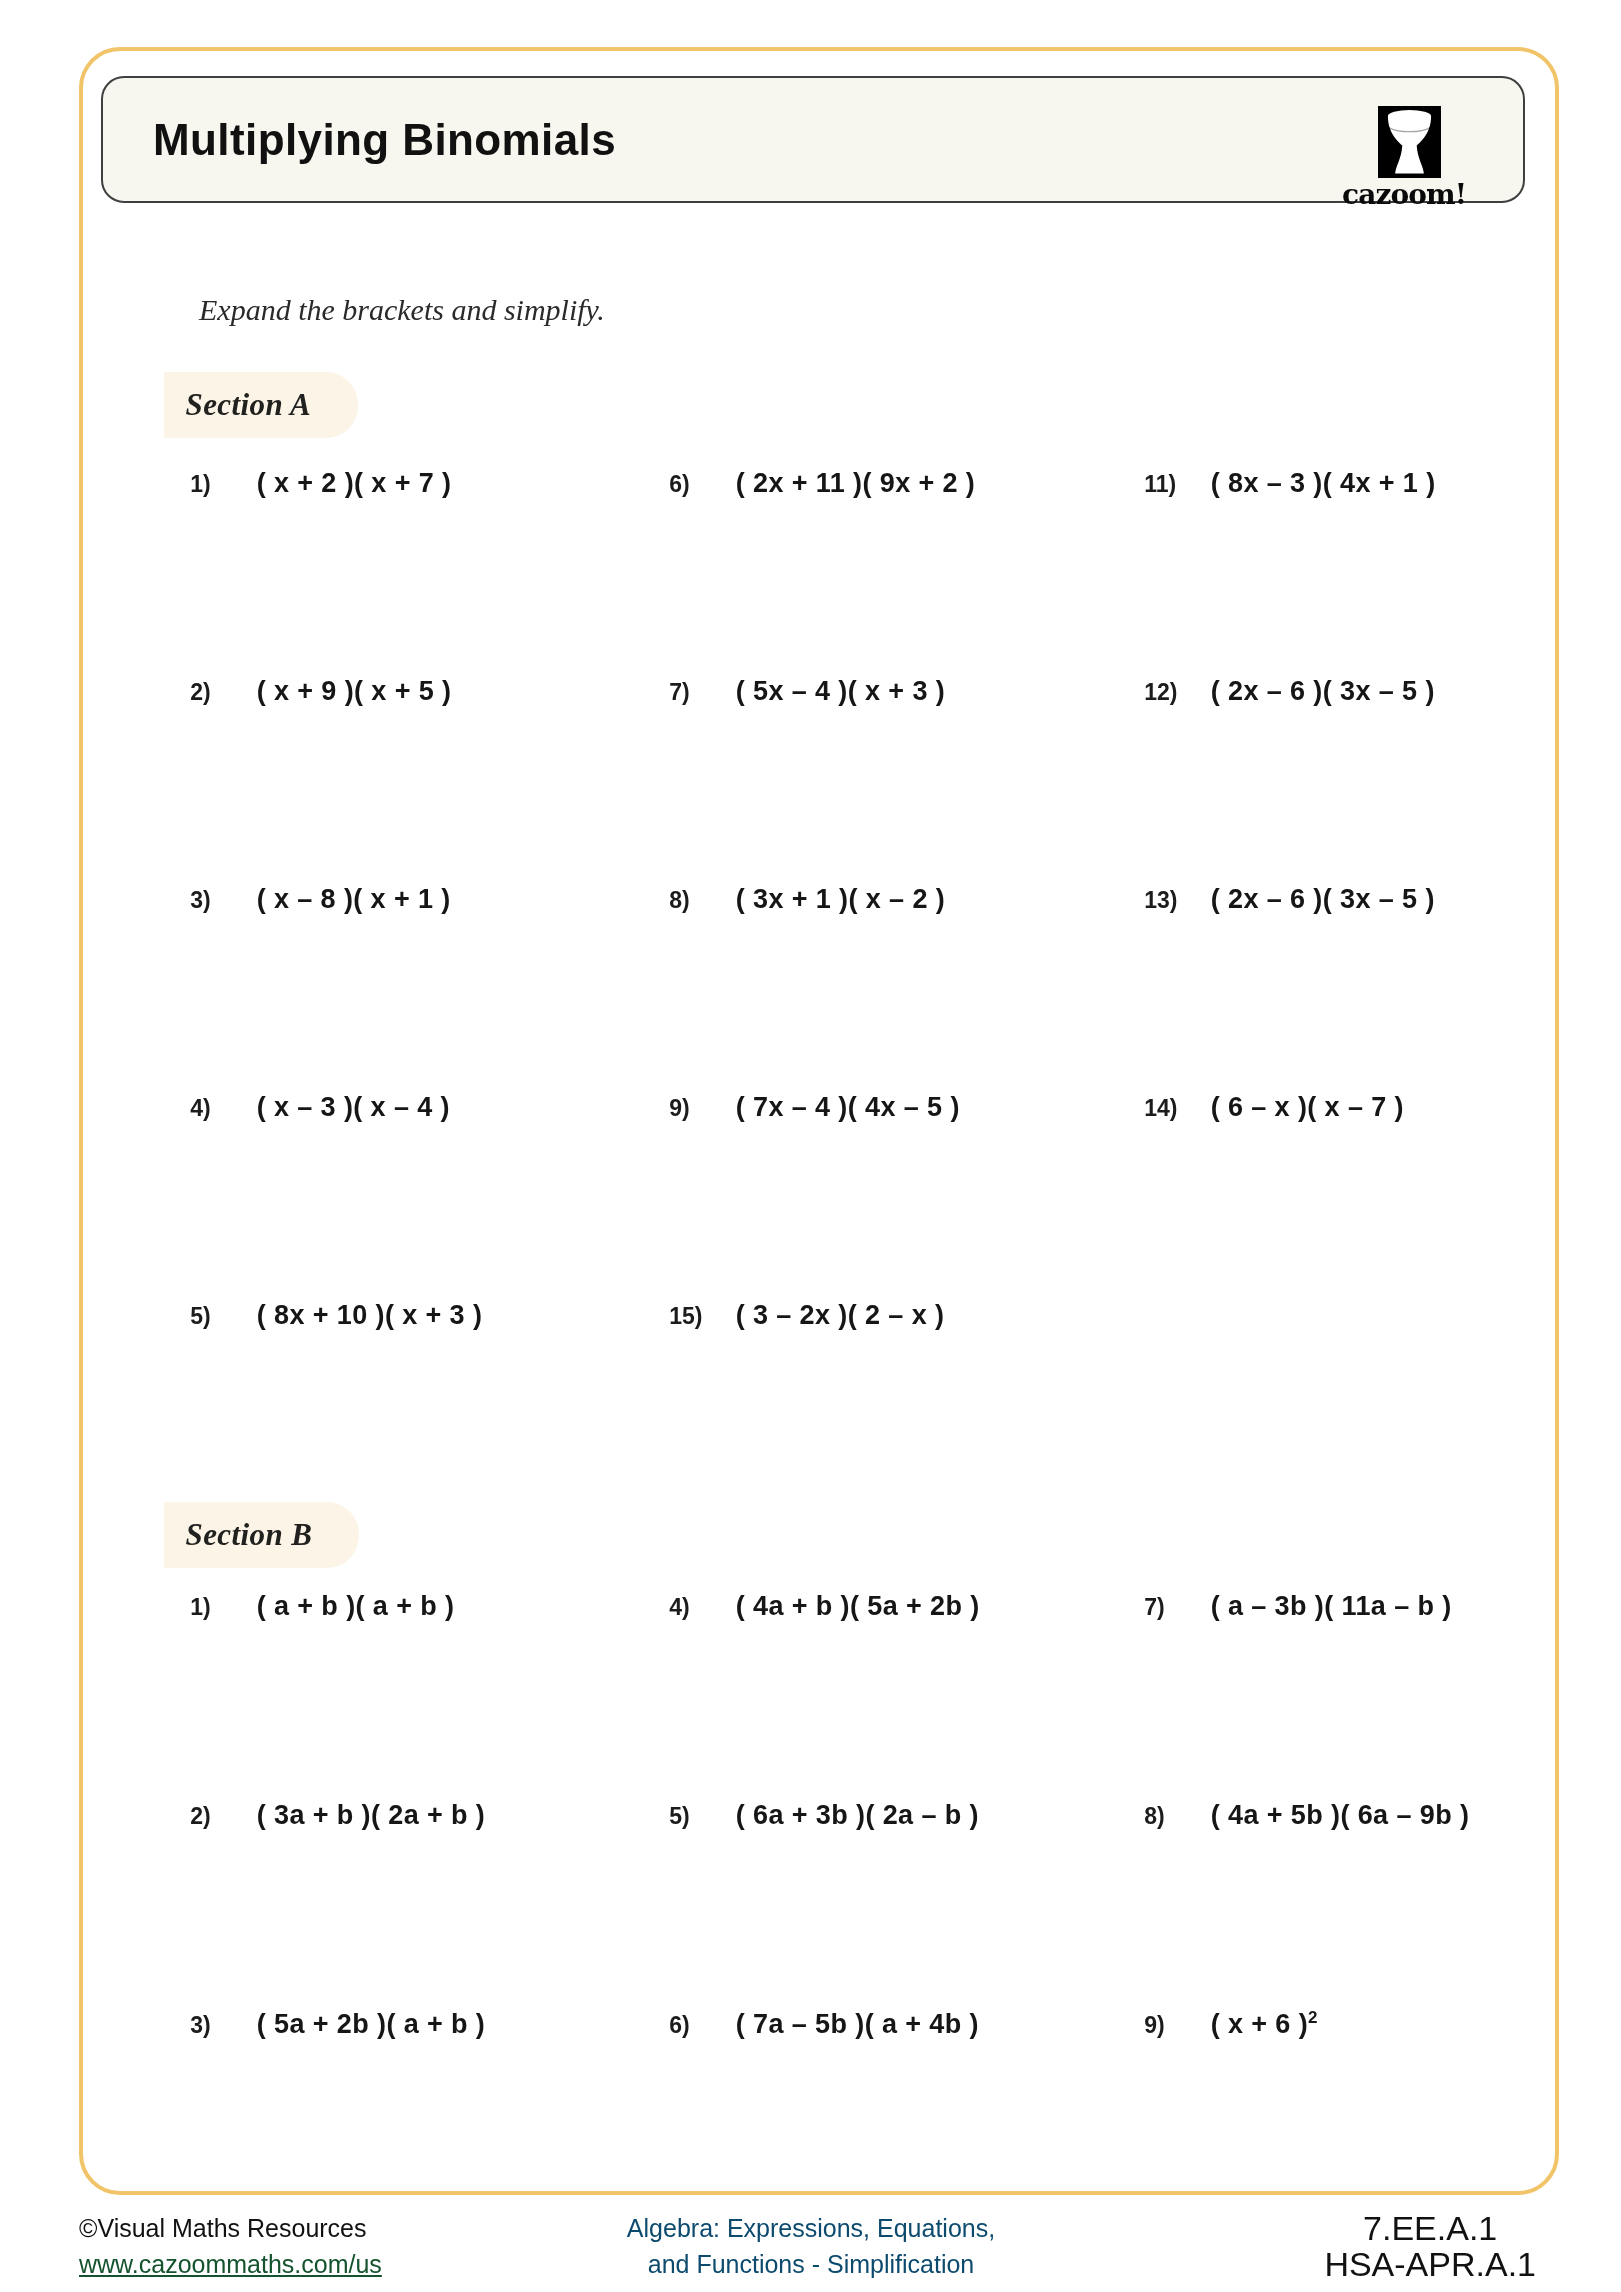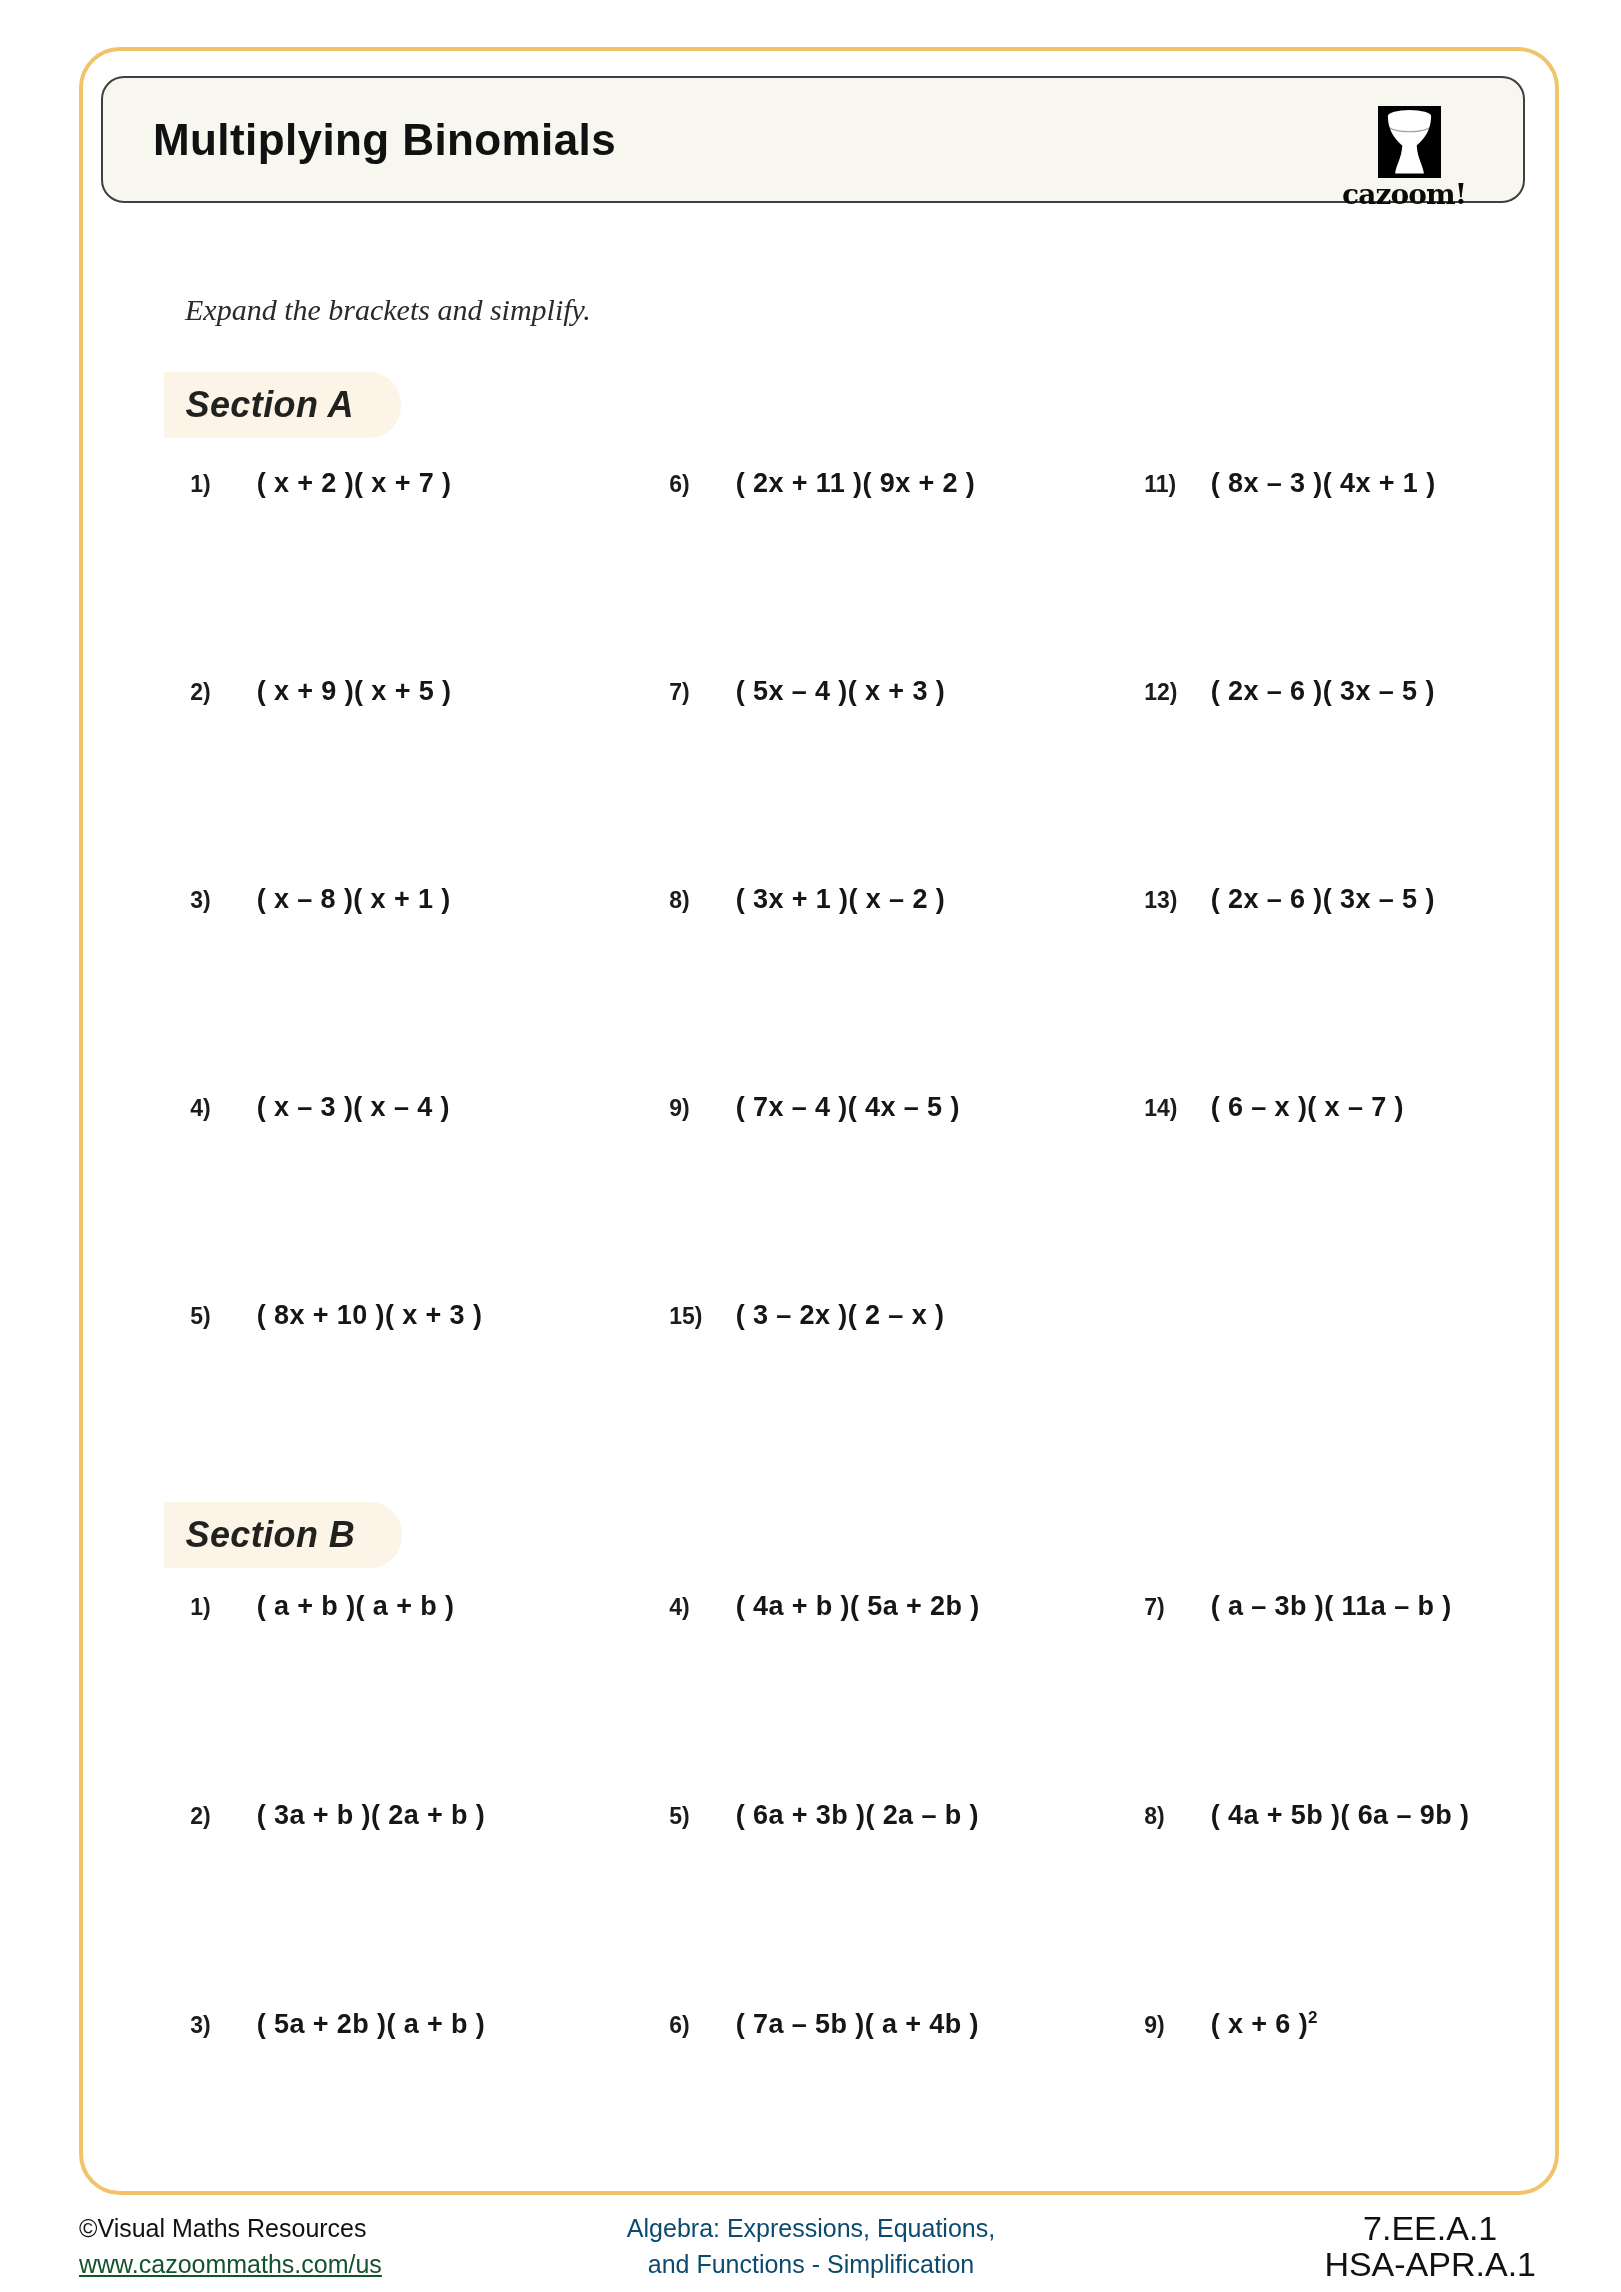--- a/index.html
+++ b/index.html
@@ -24,35 +24,35 @@
   }
   .logo { position:absolute; right:47px; top:24px; width:134px; text-align:left; }
   .logo-drum-box { width:63px; height:72px; margin:3.6px auto 0 auto; background:#000; display:block; }
   .logo-word {
     font-family:"DejaVu Serif","Liberation Serif",serif; font-weight:bold;
     font-size:28px; letter-spacing:-0.9px; color:#0a0a0a; margin-top:0.9px;
   }
 
   
   .instruction {
-    position:absolute; left:102px; top:242px;
+    position:absolute; left:116px; top:242px;
     font-family:"Liberation Serif", serif; font-style:italic; font-size:30px; color:#2a2a2a;
   }
 
   
   .badge {
     position:absolute; left:81px; height:66px;
     background:#FBF4E7; border-radius:0 32px 32px 0;
     display:flex; align-items:center; padding:0 47px 0 21.5px;
   }
   .badge-a { top:321px; }
   .badge-b { top:1451px; }
   .badge-label {
-    font-family:Liberation Sans, sans-serif; font-weight:bold; font-style:italic;
-    font-size:36px; color:#21211f; letter-spacing:0.4px;
+    font-family:Liberation Serif, serif; font-weight:bold; font-style:italic;
+    font-size:31px; color:#21211f; letter-spacing:0.4px;
   }
 
   
   .grid { position:absolute; left:100px; width:1408px; display:grid; grid-template-columns:479px 475px 448px; }
   .grid-a { top:417px; grid-auto-rows:208px; }
   .grid-b { top:1540px; grid-auto-rows:209px; }
   .problem { display:flex; align-items:flex-start; }
   .pnum {
     width:54px; padding-left:7.2px; font-size:23px; font-weight:bold; color:#1c1c1c;
     padding-top:2.7px; flex:0 0 auto;

